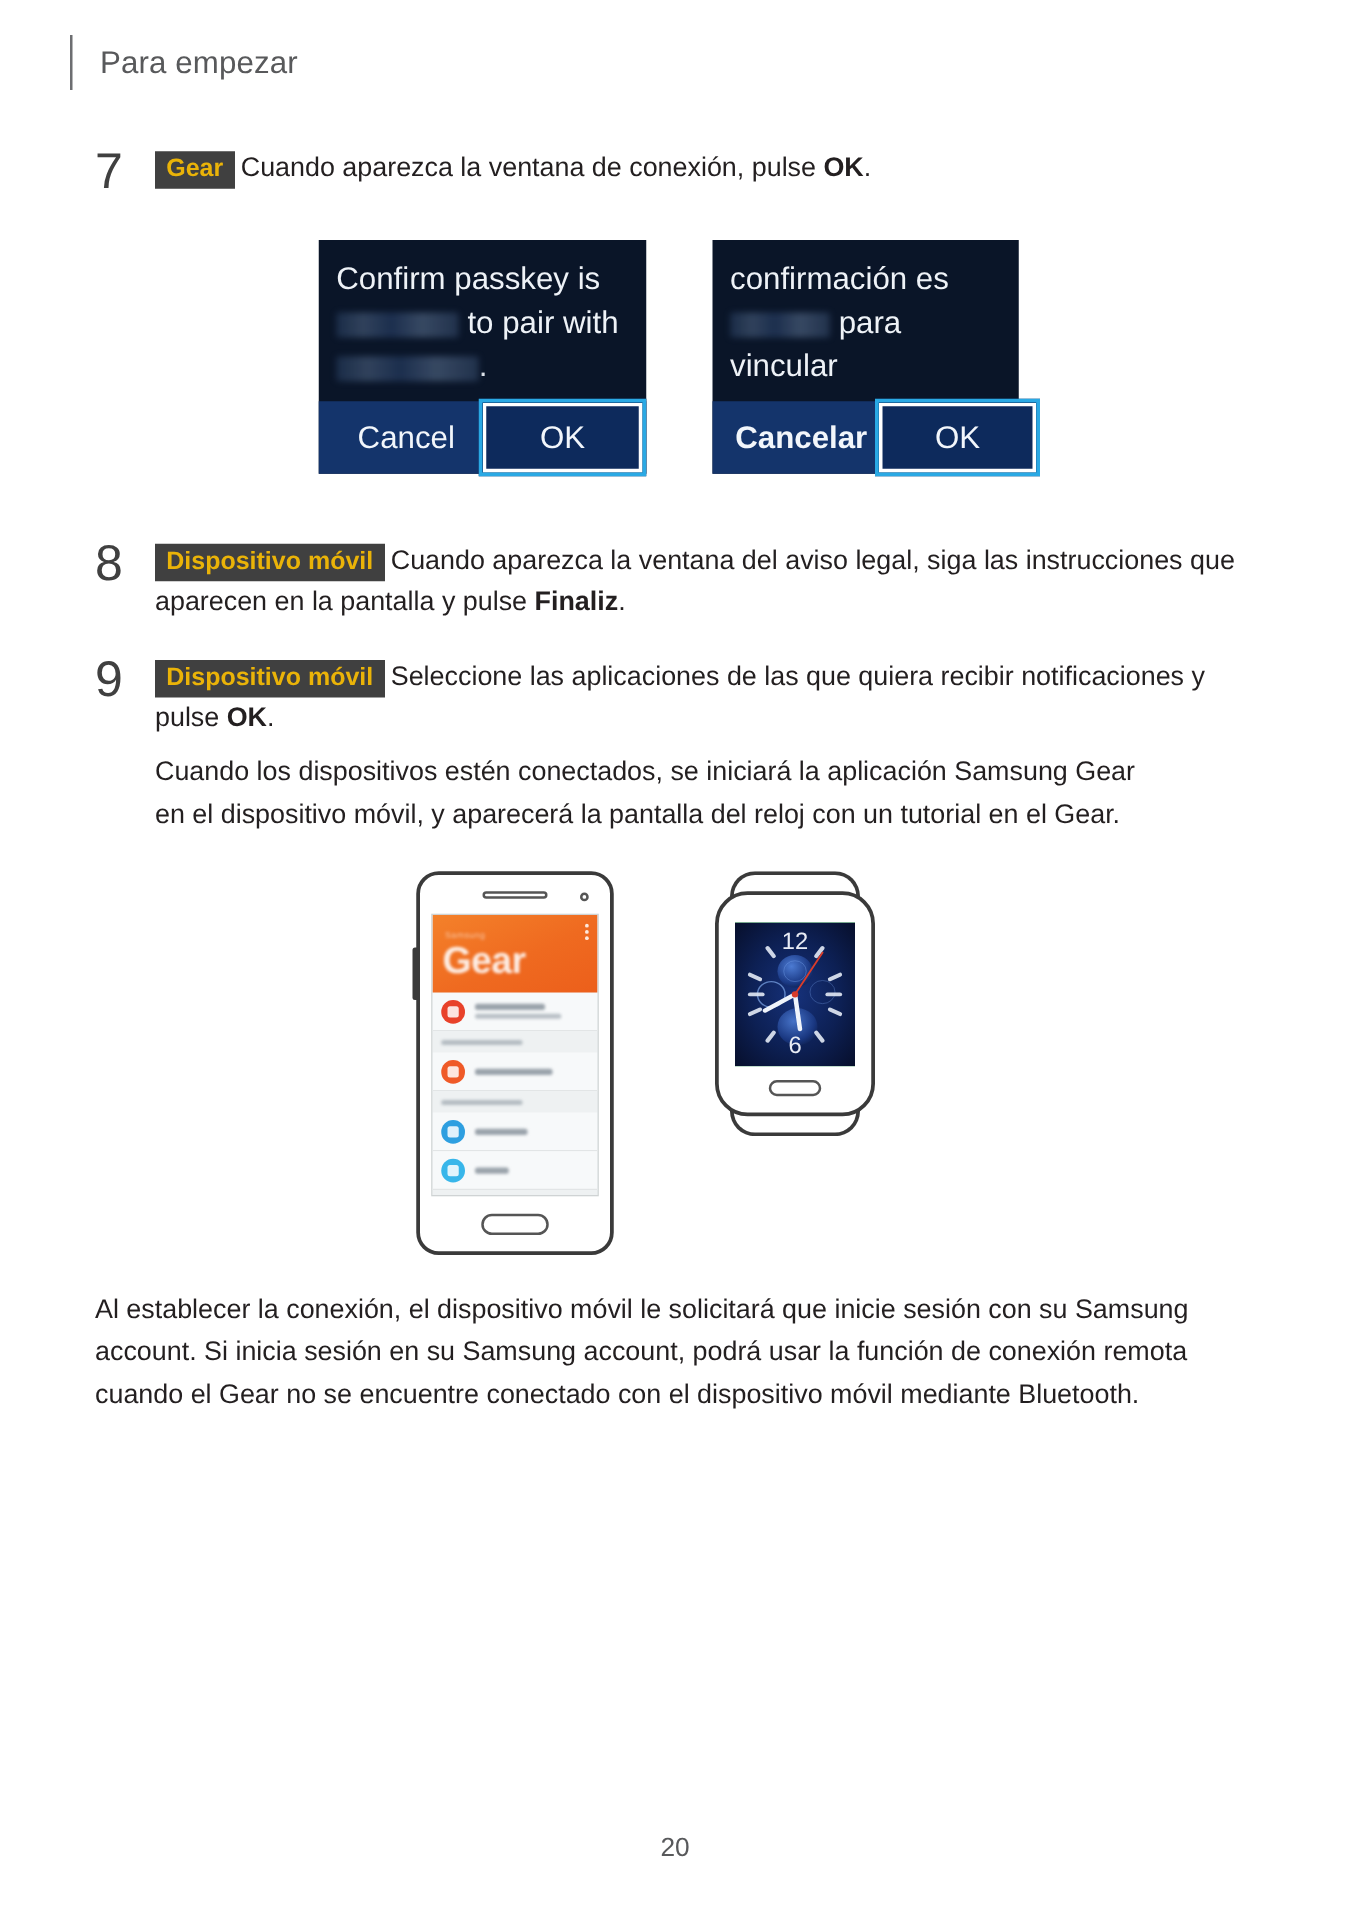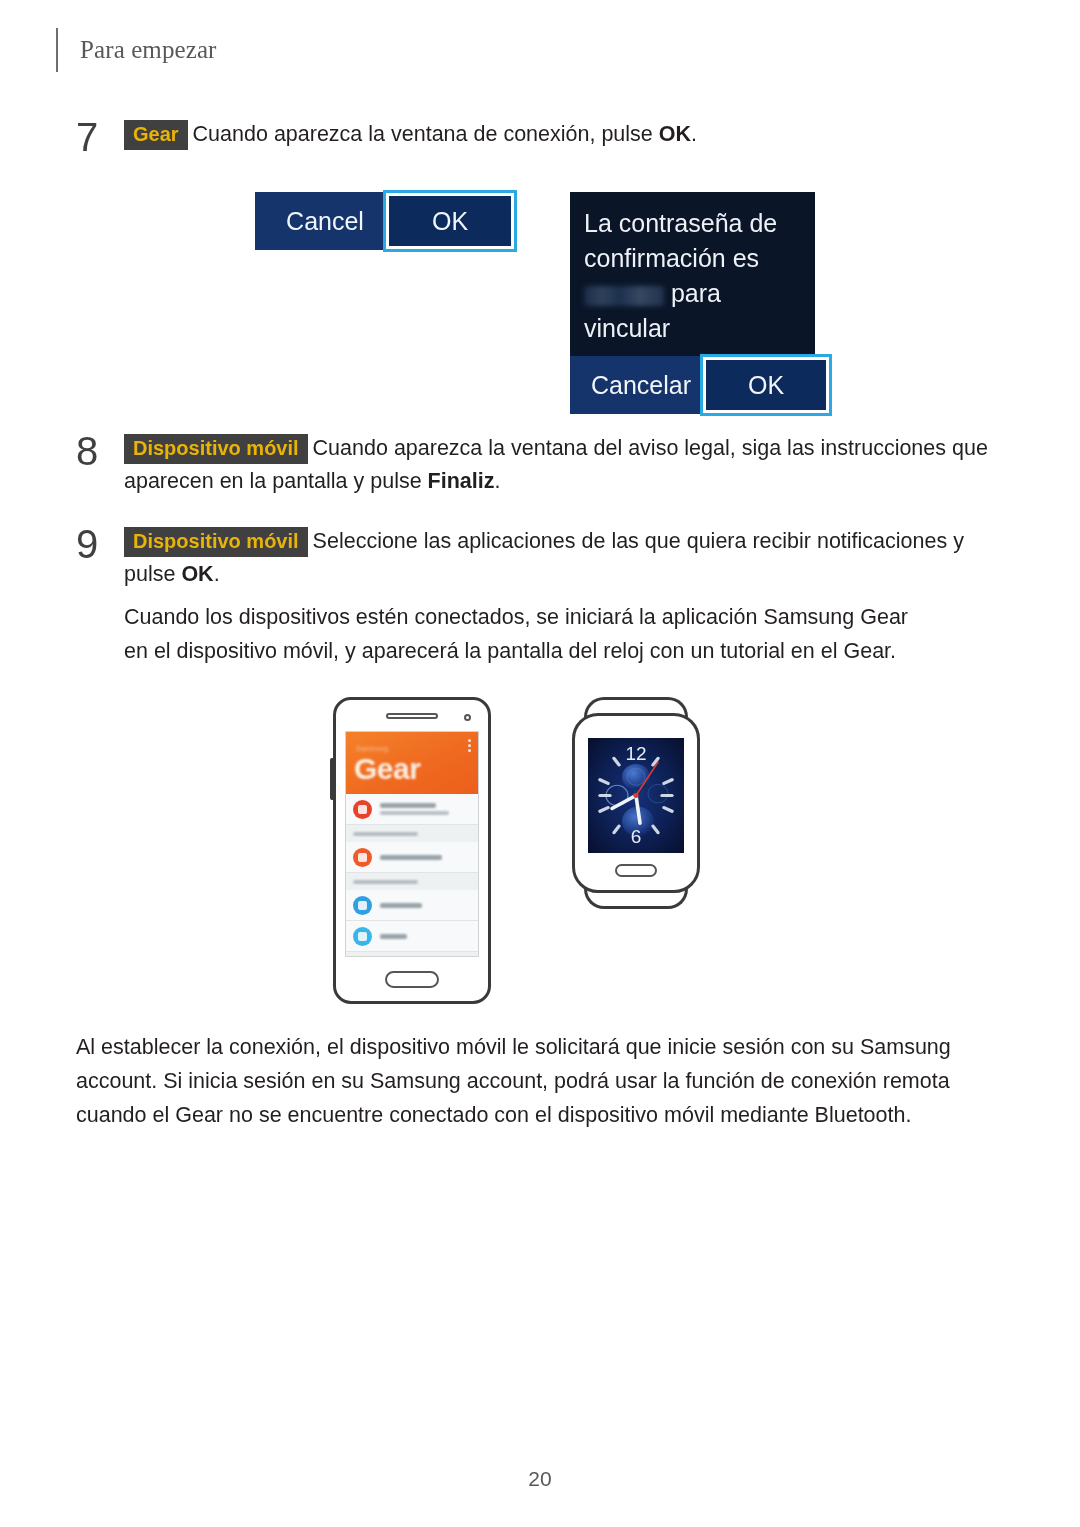--- a/index.html
+++ b/index.html
@@ -16,21 +16,20 @@
     overflow: hidden;
   }
 
   
   .header {
     position: absolute;
     left: 56px;
     top: 28px;
     display: flex;
     align-items: center;
-    font-family: Liberation Serif, serif;
   }
   .header-rule {
     width: 2px;
     height: 44px;
     background: #6d6e71;
     margin-right: 22px;
   }
   .header-title {
     font-size: 25px;
     color: #58595b;
@@ -297,34 +296,38 @@
 </div>
 
 <div class="step" style="left:76px; top:118px; width:920px;">
   <div class="step-num">7</div>
   <div class="step-body">
     <span class="badge">Gear</span><span>Cuando aparezca la ventana de conexión, pulse </span><span class="b">OK</span><span>.</span>
   </div>
 </div>
 
 <div class="dialog" style="left:255px; top:192px; width:262px;">
+  <div class="dlg-text">
+    <div>Confirm passkey is</div>
+    <div><span class="redact" style="width:98px;height:20px;"></span> <span>to pair with</span></div>
+    <div><span class="redact" style="width:114px;height:20px;"></span><span>.</span></div>
+  </div>
   <div class="dlg-footer" style="height:58px;">
     <div class="dlg-btn cancel" style="width:140px;">Cancel</div>
     <div class="dlg-btn ok" style="position:absolute; left:128px; top:-2px; width:134px; height:62px;">OK</div>
   </div>
 </div>
 
 <div class="dialog" style="left:570px; top:192px; width:245px;">
   <div class="dlg-text">
-    <div>La contraseña de</div>
     <div>confirmación es</div>
     <div><span class="redact" style="width:80px;height:20px;"></span> <span>para vincular</span></div>
   </div>
   <div class="dlg-footer" style="height:58px;">
-    <div class="dlg-btn cancel" style="width:142px;">Cancelar</div>
+    <div class="dlg-btn cancel" style="width:142px;font-weight:bold;">Cancelar</div>
     <div class="dlg-btn ok" style="position:absolute; left:130px; top:-2px; width:132px; height:62px;">OK</div>
   </div>
 </div>
 
 <div class="step" style="left:76px; top:432px; width:920px;">
   <div class="step-num">8</div>
   <div class="step-body">
     <span class="badge">Dispositivo móvil</span><span>Cuando aparezca la ventana del aviso legal, siga las instrucciones que aparecen en la pantalla y pulse </span><span class="b">Finaliz</span><span>.</span>
   </div>
 </div>

